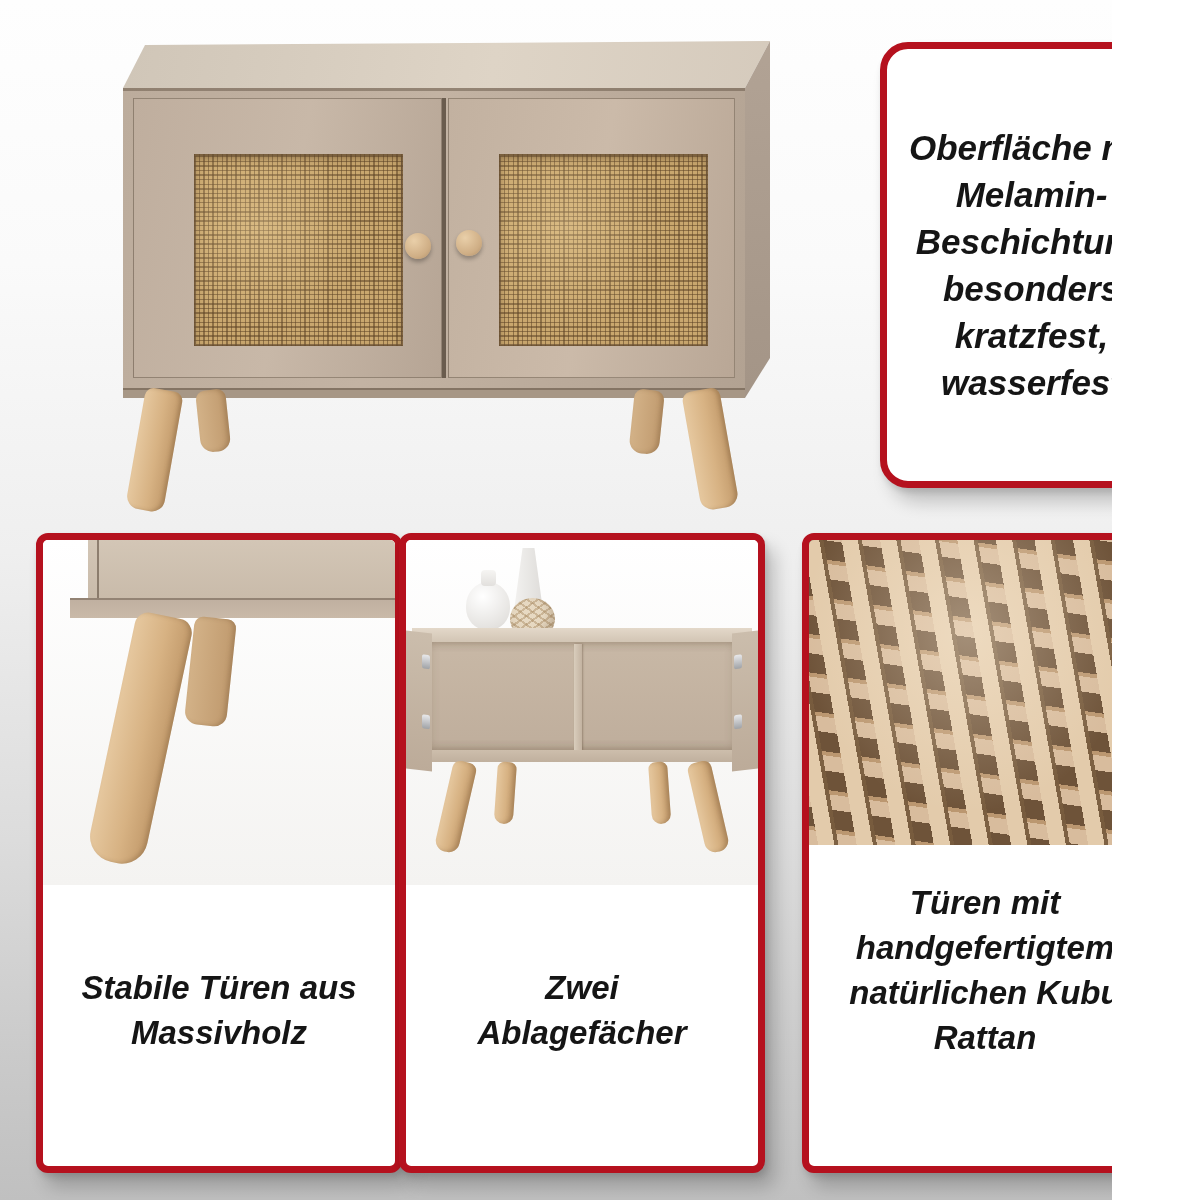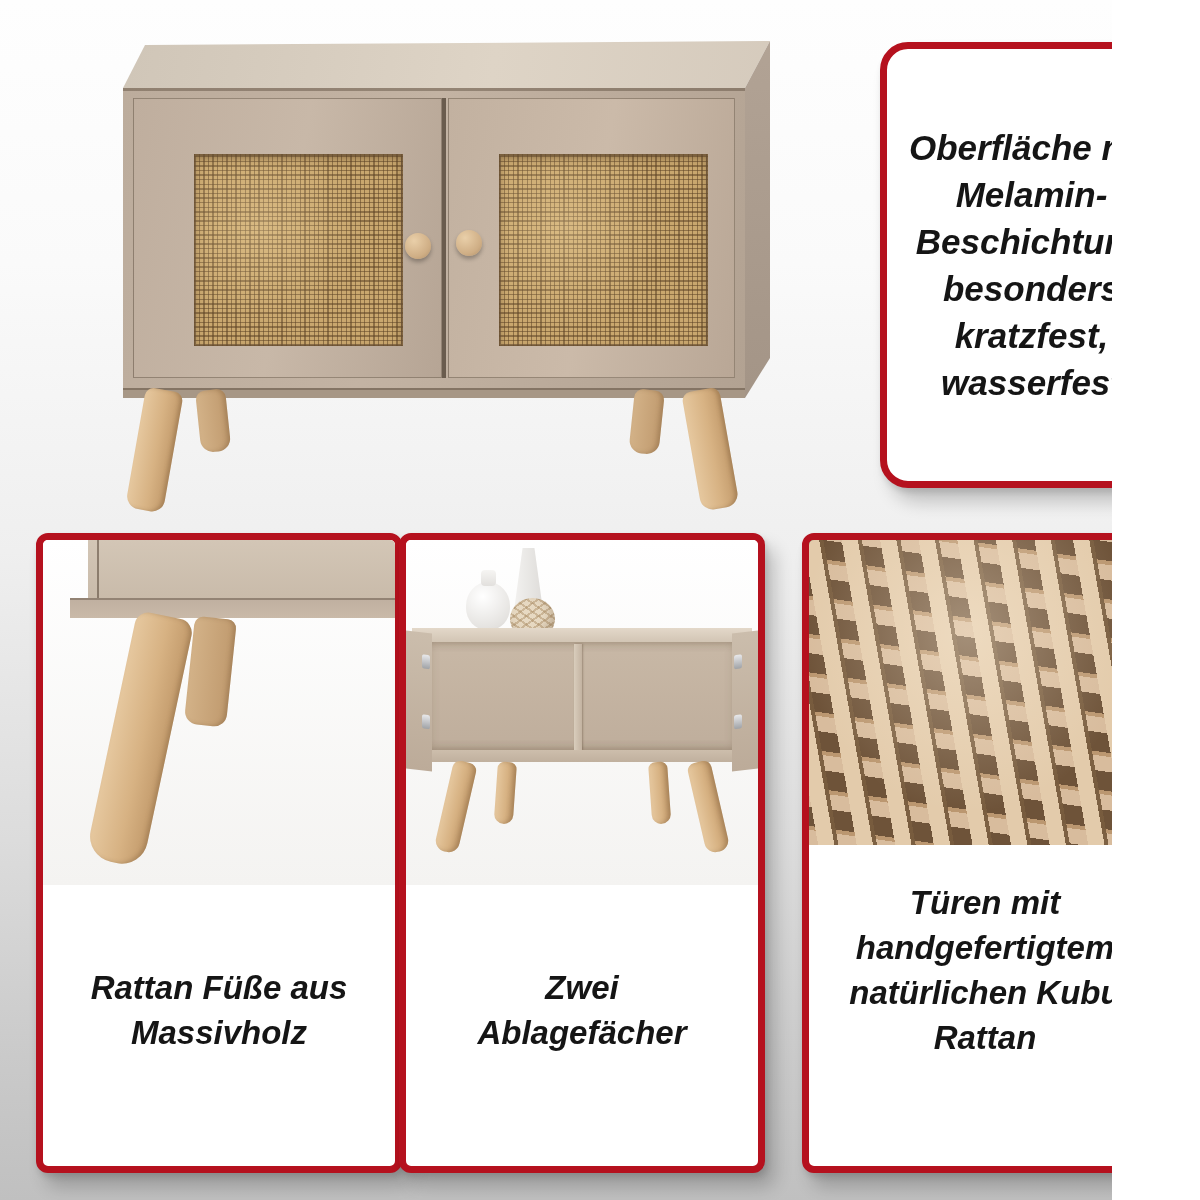--- a/index.html
+++ b/index.html
@@ -178,21 +178,21 @@
   </aside>
 
   <section class="panel p1">
     <div class="photo">
       <div class="p1-body grain-v"></div>
       <div class="p1-joint"></div>
       <div class="p1-strip"></div>
       <div class="leg rear"></div>
       <div class="leg front"></div>
     </div>
-    <p class="caption">Rattan Füße aus
+    <p class="caption">Stabile Türen aus
 Massivholz</p>
   </section>
 
   <section class="panel p2">
     <div class="photo">
       <div class="vase-small"></div>
       <div class="vase-small-neck"></div>
       <div class="vase-tall"></div>
       <div class="deco-ball"></div>
       <div class="p2-top"></div>

